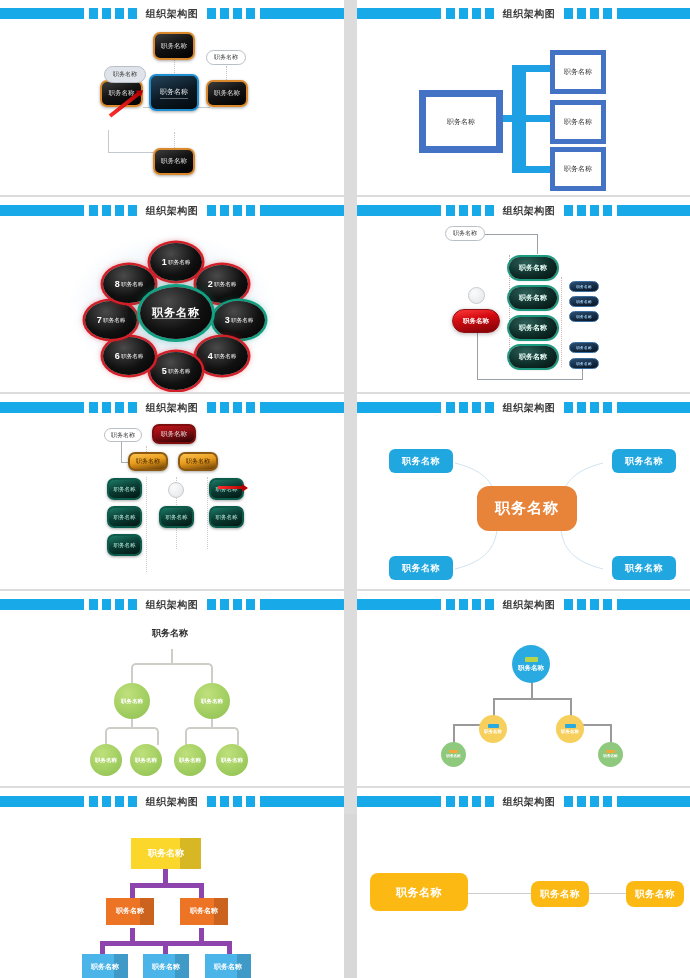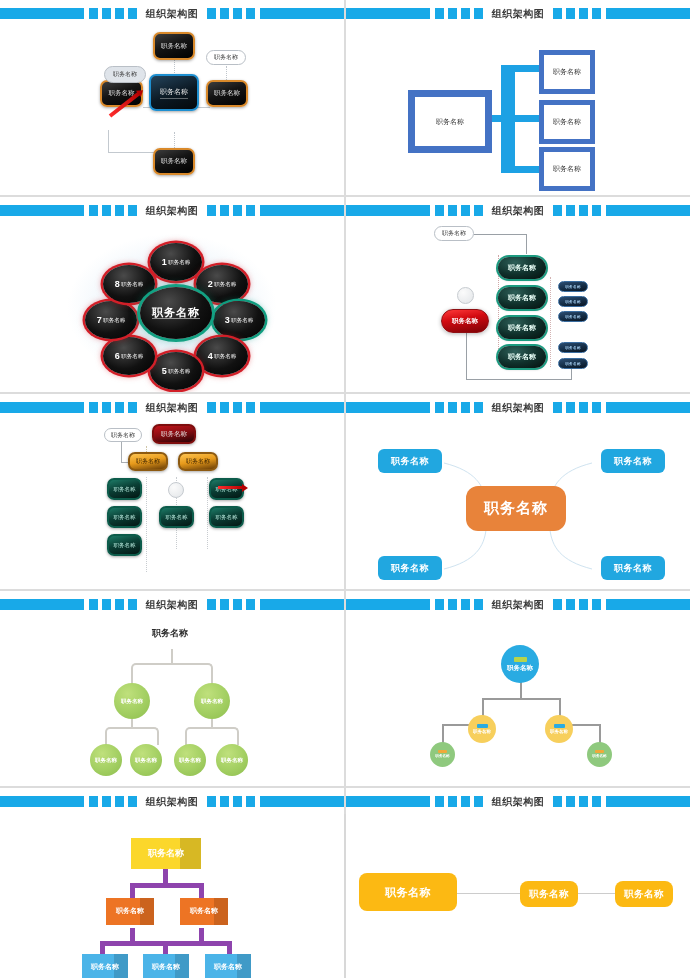--- a/index.html
+++ b/index.html
@@ -10,21 +10,21 @@
     font-family: "Liberation Sans", "DejaVu Sans", sans-serif;
     overflow: hidden;
   }
   #sheet {
     position: relative;
     width: 690px; height: 814px;
     background: #dcdcdc;
     display: grid;
     grid-template-columns: 344px 344px;
     grid-template-rows: repeat(5, 195px);
-    gap: 2px 2px;
+    gap: 2px 13px;
   }
   .panel {
     position: relative;
     background: #ffffff;
     overflow: hidden;
   }
   
   .hdr {
     position: absolute;
     top: 8px; left: 0; width: 100%;

